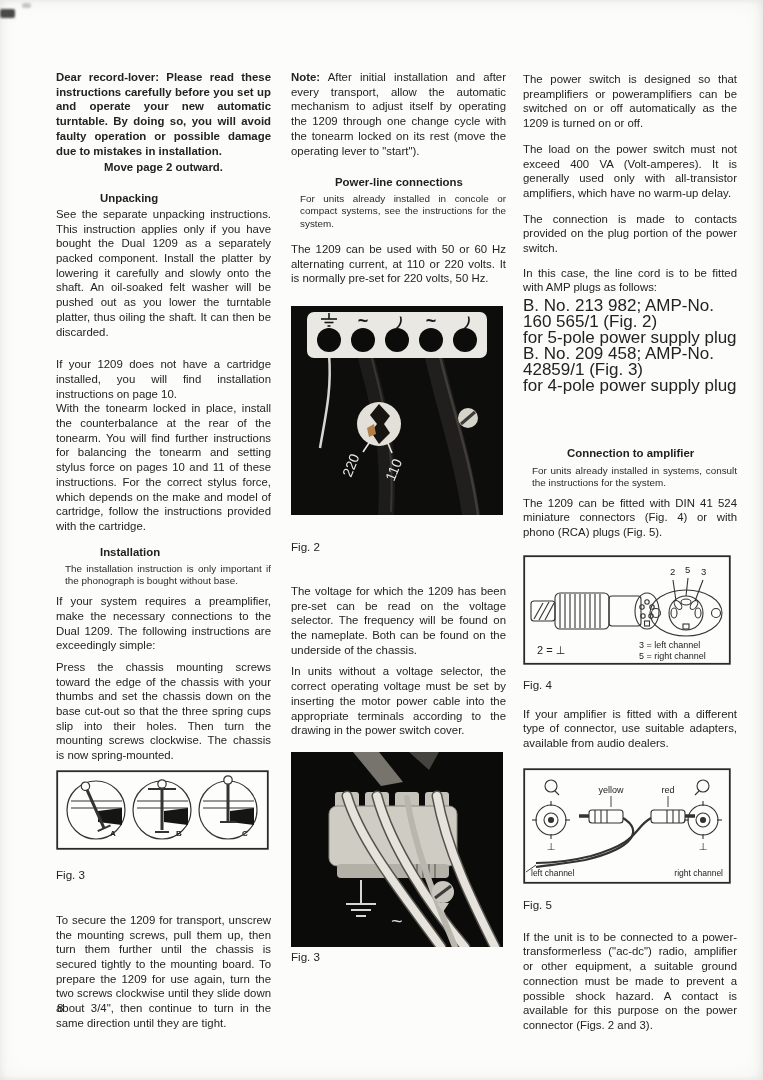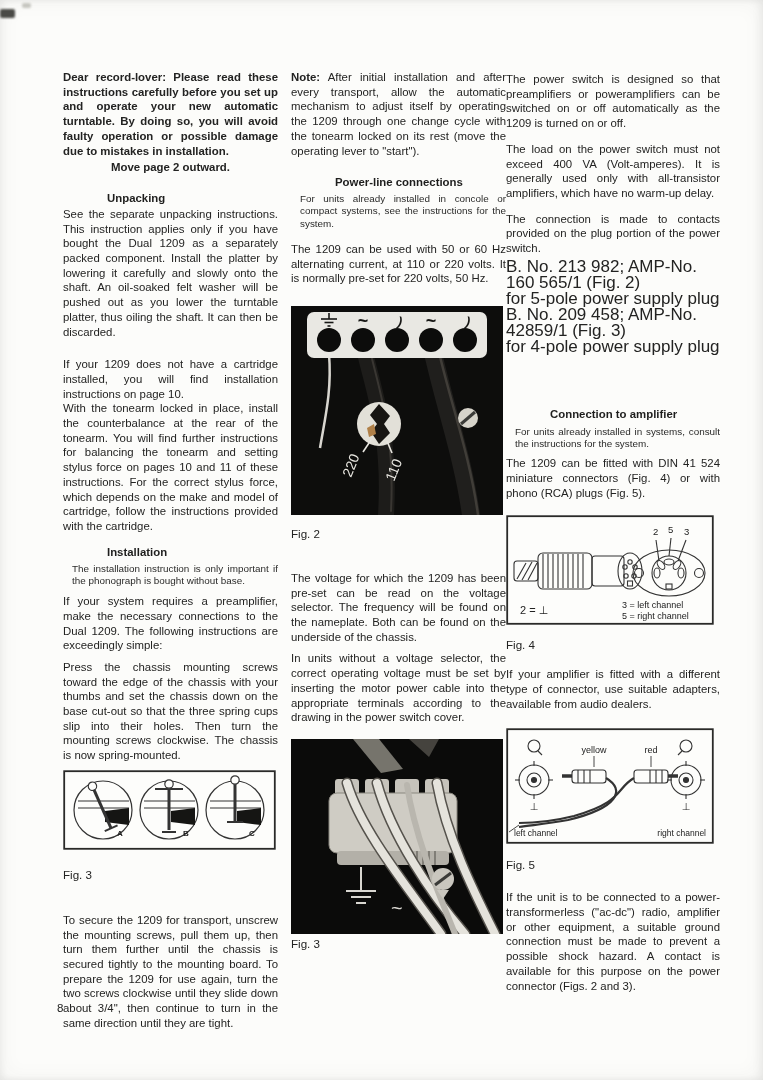--- a/index.html
+++ b/index.html
@@ -1,23 +1,23 @@
 <!DOCTYPE html>
 <html><head>
 <meta charset="utf-8">
 <style>
   html,body{margin:0;padding:0;background:#e9e9e7;}
   .page{position:relative;width:763px;height:1080px;margin:0 auto;overflow:hidden;
         background:#fcfcfa;
         box-shadow:inset 0 0 22px rgba(60,60,50,0.05), inset -4px 0 8px rgba(0,0,0,0.05), inset 3px 0 6px rgba(0,0,0,0.04);
         font-family:"Liberation Sans", sans-serif; color:#232322;}
   .col{position:absolute;top:0;}
-  .col-left{left:63px;width:215px;}
+  .col-left{left:56px;width:215px;}
   .col-mid{left:291px;width:215px;}
-  .col-right{left:506px;width:214px;}
+  .col-right{left:523px;width:214px;}
   p.body{font-size:11.4px;line-height:14.7px;text-align:justify;margin:0;color:#232322;}
   p.left-align{text-align:center;}
   .bold{font-weight:700;}
   h3.hd{font-size:11.4px;line-height:15px;font-weight:700;margin:0;color:#1e1e1d;padding-left:44px;}
   p.subnote{font-size:9.9px;line-height:12.2px;text-align:justify;margin:0 0 0 9px;color:#2a2a29;}
   .figlabel{font-size:11.6px;line-height:15px;margin:0;color:#232322;}
   .ampblock div{font-size:17px;line-height:16px;}
   .fig{font-size:0;}
   .pgnum{position:absolute;left:57px;top:1001px;font-size:11.6px;color:#232322;}
   .smudge{position:absolute;left:0;top:9px;width:15px;height:9px;background:#4a4a46;filter:blur(1px);border-radius:2px;}
@@ -139,21 +139,21 @@
           <line x1="101" y1="147" x2="96" y2="135" stroke="#e8e6e0" stroke-width="1.6"></line>
           <text x="60" y="172" font-size="14" fill="#eceae4" transform="rotate(-68 60 172)">220</text>
           <text x="103" y="176" font-size="14" fill="#eceae4" transform="rotate(-68 103 176)">110</text>
         </g>
         <g>
           <circle cx="177" cy="112" r="10" fill="#d6d3ca"></circle>
           <line x1="170" y1="118" x2="184" y2="106" stroke="#3b3b38" stroke-width="3"></line>
         </g>
       </svg>
     </div>
-    <p class="figlabel" style="margin-top:11px">Fig. 2</p>
+    <p class="figlabel" style="margin-top:24px">Fig. 2</p>
 
     <p class="body" style="margin-top:30px">The voltage for which the 1209 has been pre-set can be read on the voltage selector. The frequency will be found on the nameplate. Both can be found on the underside of the chassis.</p>
     <p class="body" style="margin-top:7px">In units without a voltage selector, the correct operating voltage must be set by inserting the motor power cable into the appropriate terminals according to the drawing in the power switch cover.</p>
 
     <div class="fig" style="margin-top:14px">
       <svg width="212" height="195" viewBox="0 0 212 195">
         <rect width="212" height="195" fill="#0b0b0a"></rect>
         <polygon points="62,0 88,0 112,30 90,34" fill="#76746c"></polygon>
         <polygon points="118,0 148,0 138,18" fill="#45433e"></polygon>
 
@@ -195,20 +195,21 @@
         </g>
       </svg>
     </div>
     <p class="figlabel" style="margin-top:2px">Fig. 3</p>
   </div>
 
   <div class="col col-right">
     <p class="body" style="margin-top:72px">The power switch is designed so that preamplifiers or poweramplifiers can be switched on or off automatically as the 1209 is turned on or off.</p>
     <p class="body" style="margin-top:11px">The load on the power switch must not exceed 400 VA (Volt-amperes). It is generally used only with all-transistor amplifiers, which have no warm-up delay.</p>
     <p class="body" style="margin-top:11px">The connection is made to contacts provided on the plug portion of the power switch.</p>
+    <p class="body" style="margin-top:10px">In this case, the line cord is to be fitted with AMP plugs as follows:</p>
     <div class="ampblock" style="margin-top:3px">
       <div>B. No. 213 982; AMP-No. 160 565/1 (Fig. 2)</div>
       <div>for 5-pole power supply plug</div>
       <div>B. No. 209 458; AMP-No. 42859/1 (Fig. 3)</div>
       <div>for 4-pole power supply plug</div>
     </div>
 
     <h3 class="hd" style="margin-top:52px">Connection to amplifier</h3>
     <p class="subnote" style="margin-top:4px">For units already installed in systems, consult the instructions for the system.</p>
     <p class="body" style="margin-top:6px">The 1209 can be fitted with DIN 41 524 miniature connectors (Fig. 4) or with phono (RCA) plugs (Fig. 5).</p>

